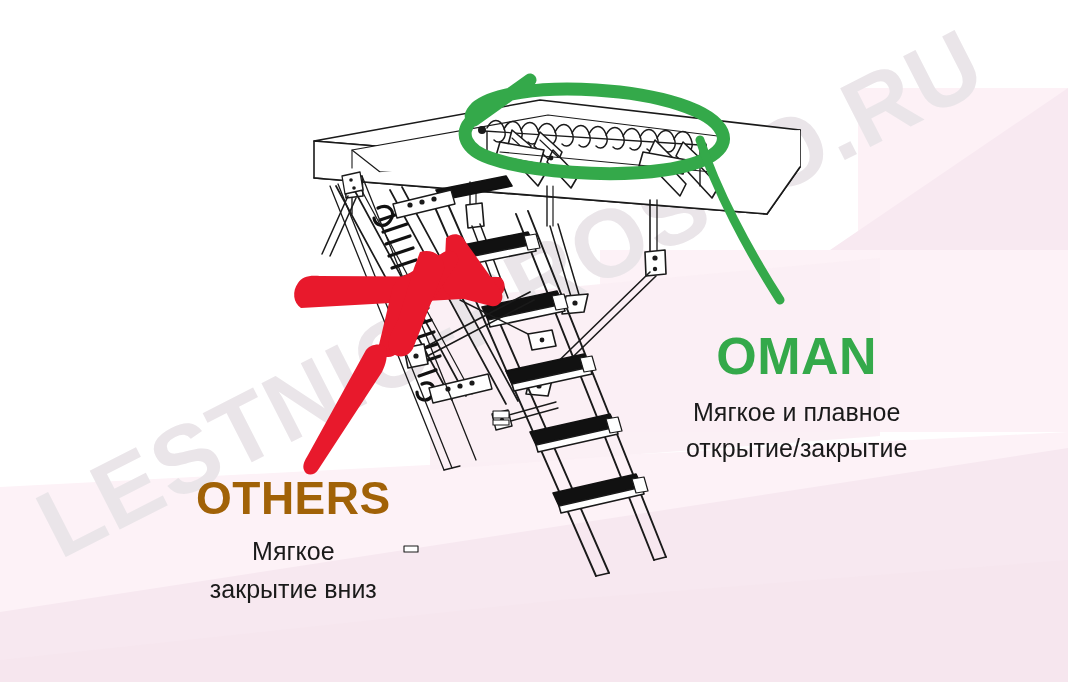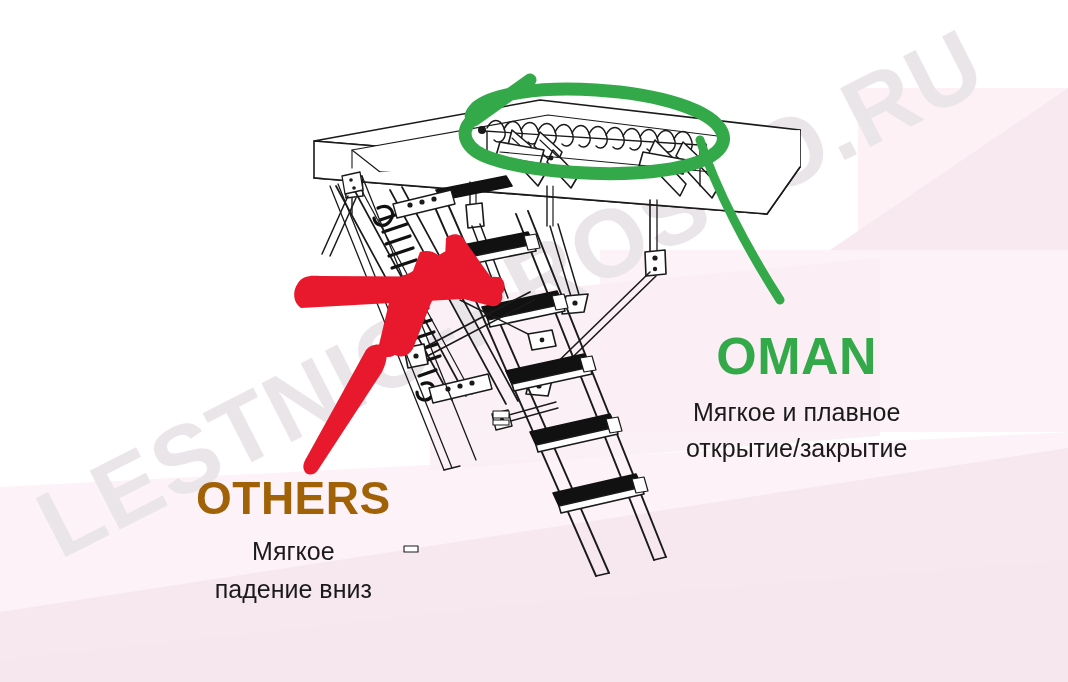--- a/index.html
+++ b/index.html
@@ -339,18 +339,18 @@
       <div class="label-lines">
         <div class="label-line">Мягкое и плавное</div>
         <div class="label-line">открытие/закрытие</div>
       </div>
     </div>
 
     <div class="label-block" id="others-block">
       <div class="label-title">OTHERS</div>
       <div class="label-lines">
         <div class="label-line">Мягкое</div>
-        <div class="label-line">падение вниз</div>
+        <div class="label-line">закрытие вниз</div>
       </div>
     </div>
 
   </div>
 </div>
 
 </body></html>

